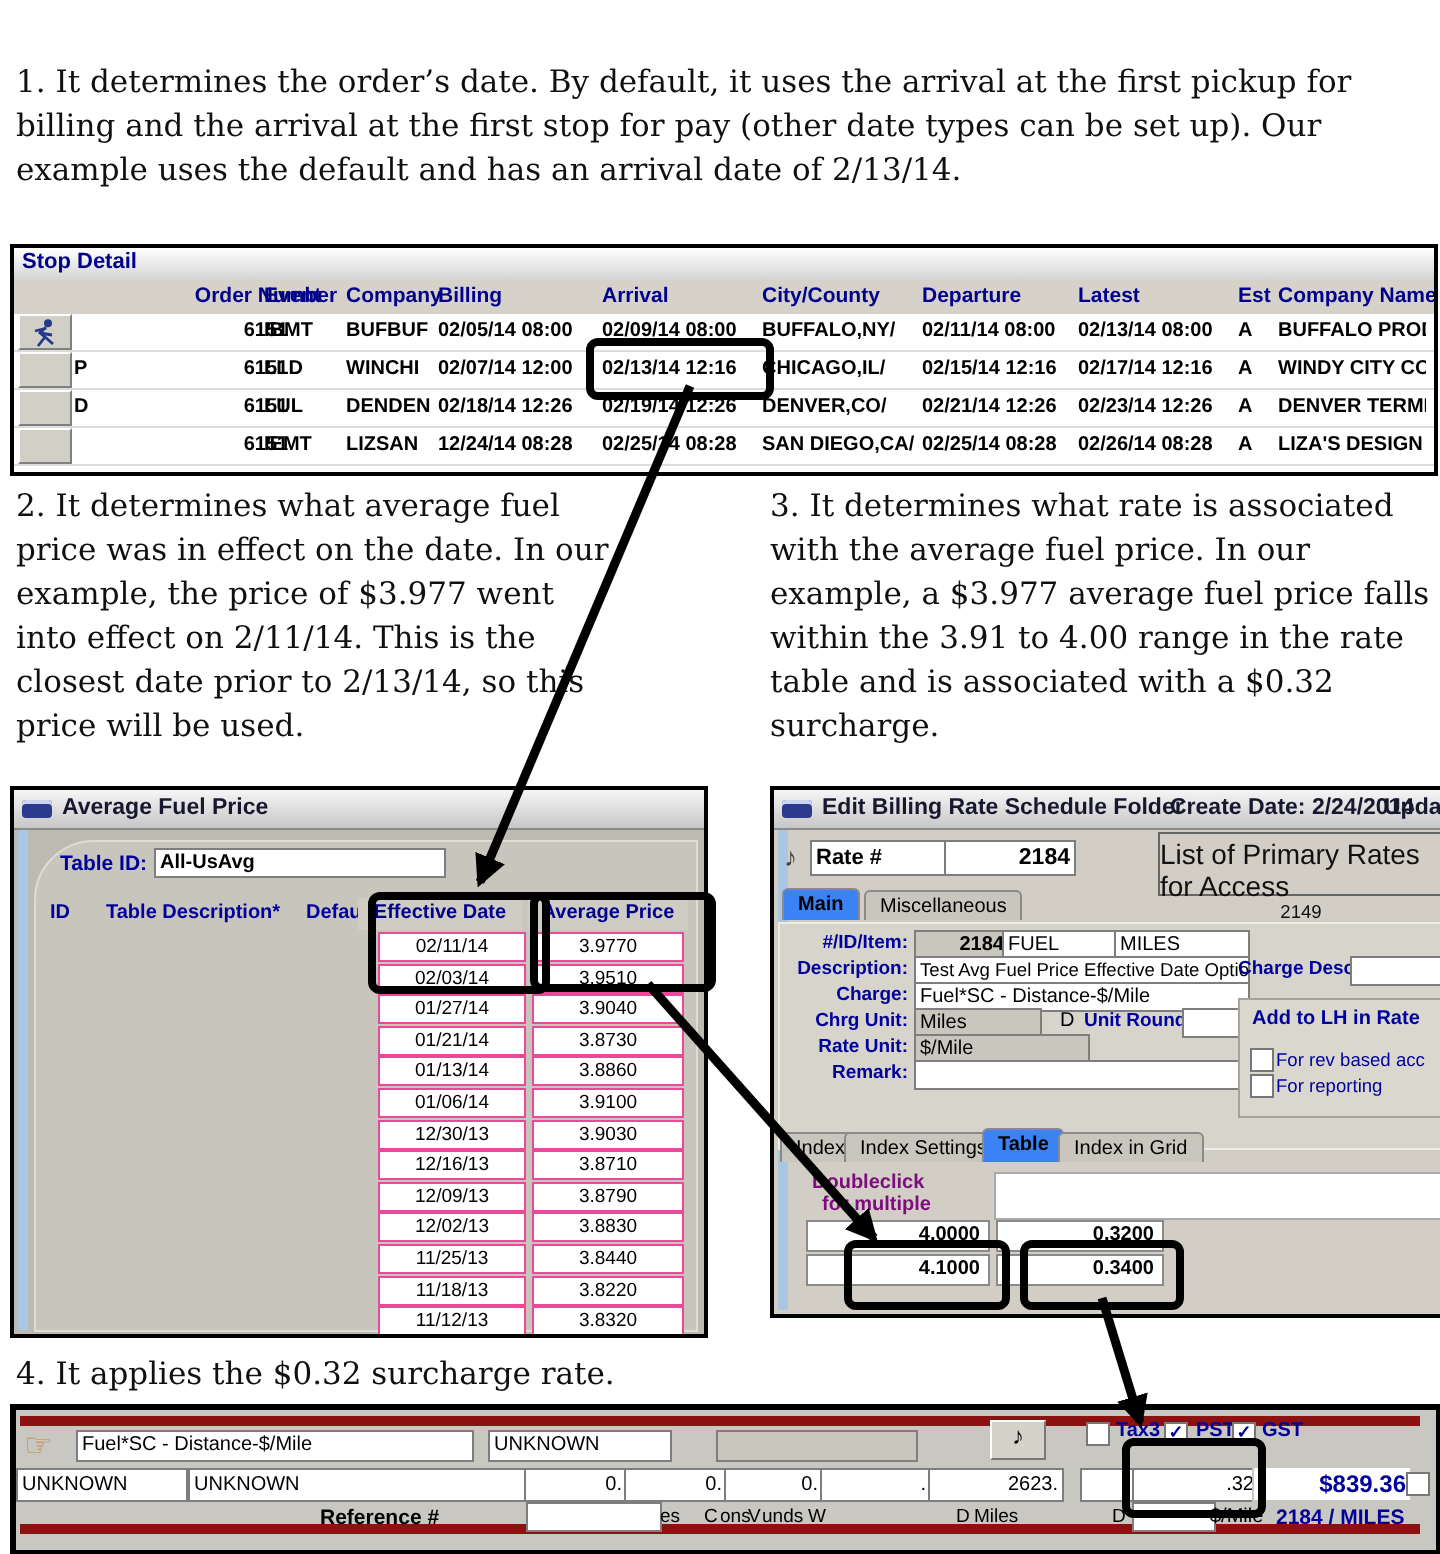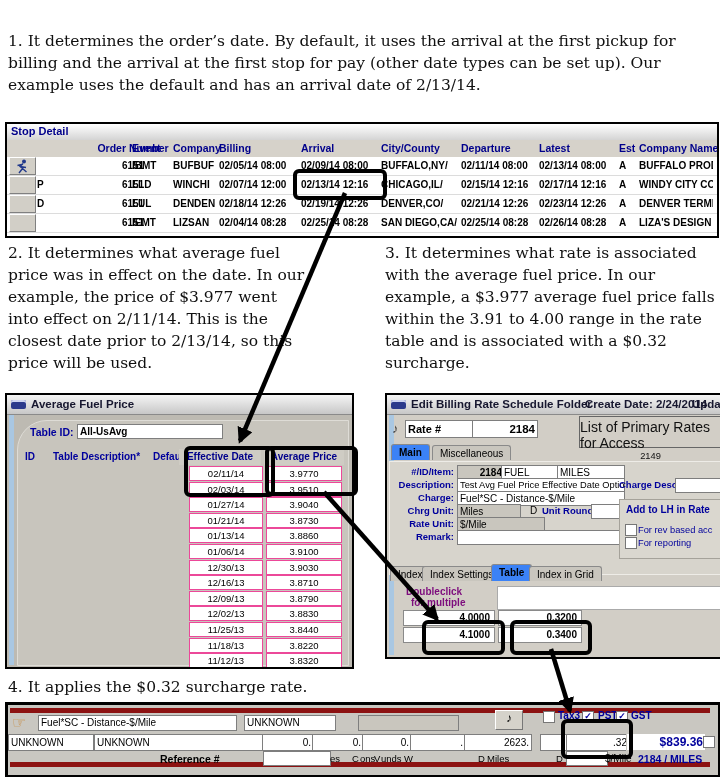--- a/index.html
+++ b/index.html
@@ -147,21 +147,21 @@
         <span class="cell cl">02/23/14 12:26</span>
         <span class="cell cest">A</span>
         <span class="cell cn">DENVER TERMI</span>
       </div>
         <div class="sd-row">
         <span class="sel-btn"></span>
         <span class="cell flagc"></span>
         <span class="cell co">6151</span>
         <span class="cell ce">IEMT</span>
         <span class="cell cc">LIZSAN</span>
-        <span class="cell cer">02/04/14 08:28</span>
+        <span class="cell cer">12/24/14 08:28</span>
         <span class="cell car">02/25/14 08:28</span>
         <span class="cell cci">SAN DIEGO,CA/</span>
         <span class="cell cd">02/25/14 08:28</span>
         <span class="cell cl">02/26/14 08:28</span>
         <span class="cell cest">A</span>
         <span class="cell cn">LIZA'S DESIGN</span>
       </div>
       </div>
     <svg class="abs" style="left:8px;top:35px;" width="14" height="15" viewBox="0 0 14 15">
       <circle cx="9" cy="2.6" r="2" fill="#223a8c"></circle>

